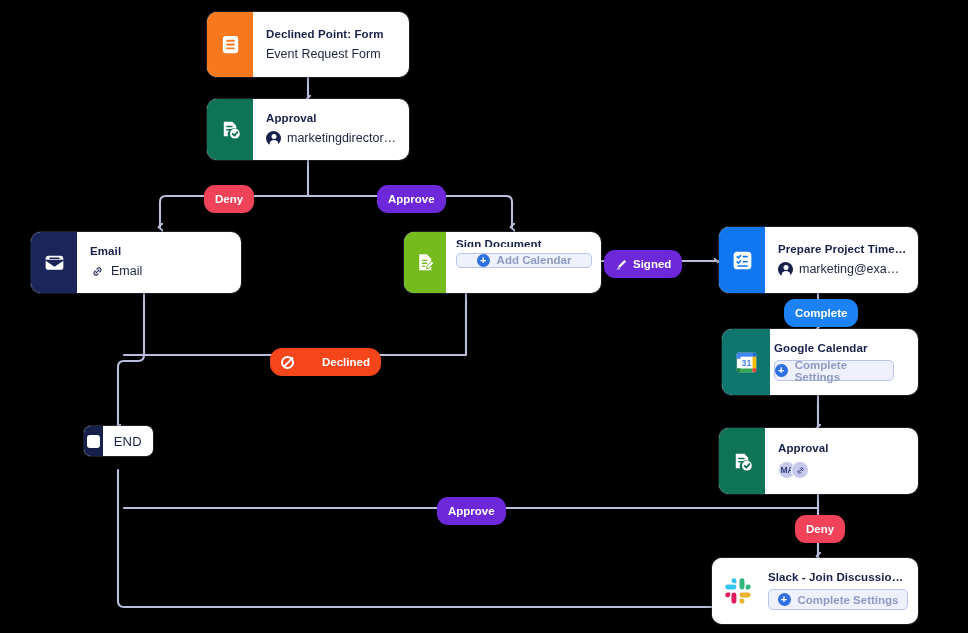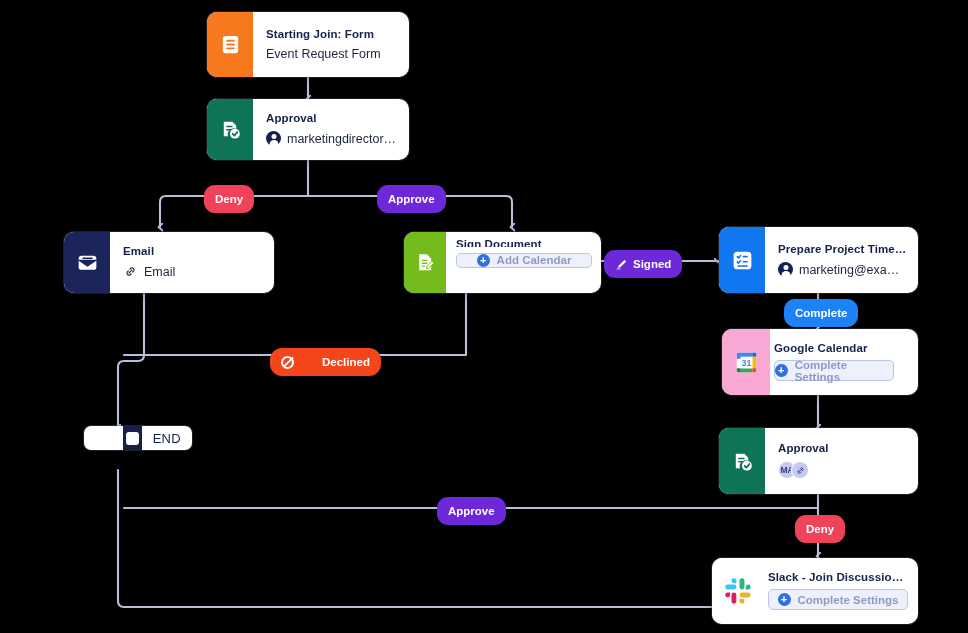--- a/index.html
+++ b/index.html
@@ -58,21 +58,21 @@
     font-size: 11.5px;
     font-weight: bold;
     color: #16204a;
     letter-spacing: .1px;
     white-space: nowrap;
     overflow: hidden;
     text-overflow: ellipsis;
   }
   .node-sub {
     display: flex;
-    align-items: flex-end;
+    align-items: flex-start;
     gap: 6px;
     margin-top: 7px;
     font-size: 12.5px;
     color: #1d2440;
     white-space: nowrap;
     overflow: hidden;
   }
   .node-sub .sub-text {
     overflow: hidden;
     text-overflow: ellipsis;
@@ -193,22 +193,21 @@
 
   
   .end-node {
     position: absolute;
     display: flex;
     align-items: stretch;
     background: #ffffff;
     border-radius: 7px;
     box-shadow: 0 2px 6px rgba(0,0,0,0.35), 0 0 0 1px rgba(120,130,170,0.3);
     overflow: hidden;
-    height: 24px;
-    padding-left: 39px;
+    height: 30px;
   }
   .end-icon {
     width: 30px;
     background: #16204a;
     display: flex;
     align-items: center;
     justify-content: center;
   }
   .end-square {
     width: 13px; height: 13px;
@@ -268,21 +267,21 @@
   <div class="node" style="left:207px; top:12px; width:202px; height:65px;">
     <div class="node-icon" style="background:#f7781d;">
       <svg width="23" height="23" viewBox="0 0 24 24" aria-hidden="true">
         <rect x="4" y="3" width="16" height="18" rx="3" fill="#ffffff"></rect>
         <rect x="7.5" y="7" width="9" height="2" rx="1" fill="#f7781d"></rect>
         <rect x="7.5" y="11" width="9" height="2" rx="1" fill="#f7781d"></rect>
         <rect x="7.5" y="15" width="9" height="2" rx="1" fill="#f7781d"></rect>
       </svg>
     </div>
     <div class="node-body">
-      <div class="node-title">Starting Join: Form</div>
+      <div class="node-title">Declined Point: Form</div>
       <div class="node-sub">
         <span class="sub-text">Event Request Form</span>
       </div>
     </div>
   </div>
 
   <div class="node" style="left:207px; top:99px; width:202px; height:61px;">
     <div class="node-icon" style="background:#0f7355;">
       <svg width="23" height="23" viewBox="0 0 24 24" aria-hidden="true">
         <path d="M5 4h9l4 4v3.2a6.4 6.4 0 0 0-8.6 7.8H5z" fill="#ffffff"></path>
@@ -294,21 +293,21 @@
     </div>
     <div class="node-body">
       <div class="node-title">Approval</div>
       <div class="node-sub">
         <span class="person-dot"></span>
         <span class="sub-text">marketingdirector@ex...</span>
       </div>
     </div>
   </div>
 
-  <div class="node" style="left:64px; top:232px; width:210px; height:61px;">
+  <div class="node" style="left:31px; top:232px; width:210px; height:61px;">
     <div class="node-icon" style="background:#1b2559;">
       <svg width="25" height="25" viewBox="0 0 24 24" aria-hidden="true">
         <path d="M3.5 8.2c0-1.5 1.1-2.7 2.5-2.7h12c1.4 0 2.5 1.2 2.5 2.7v1.1H3.5z" fill="#ffffff"></path>
         <rect x="7" y="7.2" width="10" height="1.5" rx=".75" fill="#1b2559"></rect>
         <path d="M3.5 10.4l8.5 5.6 8.5-5.6v6.3c0 1.3-1 2.3-2.2 2.3H5.7c-1.2 0-2.2-1-2.2-2.3z" fill="#ffffff"></path>
       </svg>
     </div>
     <div class="node-body">
       <div class="node-title">Email</div>
       <div class="node-sub">
@@ -353,21 +352,21 @@
     <div class="node-body">
       <div class="node-title">Prepare Project Timeline</div>
       <div class="node-sub">
         <span class="person-dot"></span>
         <span class="sub-text">marketing@example.c...</span>
       </div>
     </div>
   </div>
 
   <div class="node" style="left:722px; top:329px; width:196px; height:66px;">
-    <div class="node-icon" style="background:#f9a8d4; width:48px; min-width:48px;">
+    <div class="node-icon" style="background:#0f766e; width:48px; min-width:48px;">
       <svg width="31" height="31" viewBox="0 0 32 32" aria-hidden="true">
         <rect x="6" y="6" width="20" height="20" rx="1.5" fill="#ffffff"></rect>
         <path d="M6 7.5A1.5 1.5 0 0 1 7.5 6H22v6H6z" fill="#4285f4"></path>
         <path d="M22 6h2.5A1.5 1.5 0 0 1 26 7.5V10h-4z" fill="#1967d2"></path>
         <path d="M22 10h4v12h-4z" fill="#fbbc04"></path>
         <path d="M22 22h4v2.5A1.5 1.5 0 0 1 24.5 26H22z" fill="#ea4335"></path>
         <path d="M10 22h12v4H10z" fill="#34a853"></path>
         <path d="M6 22h4v4H7.5A1.5 1.5 0 0 1 6 24.5z" fill="#188038"></path>
         <rect x="10" y="10" width="12" height="12" fill="#ffffff"></rect>
         <text x="16" y="19.4" font-family="Liberation Sans, sans-serif" font-size="9.2" font-weight="bold" fill="#4285f4" text-anchor="middle">31</text>

